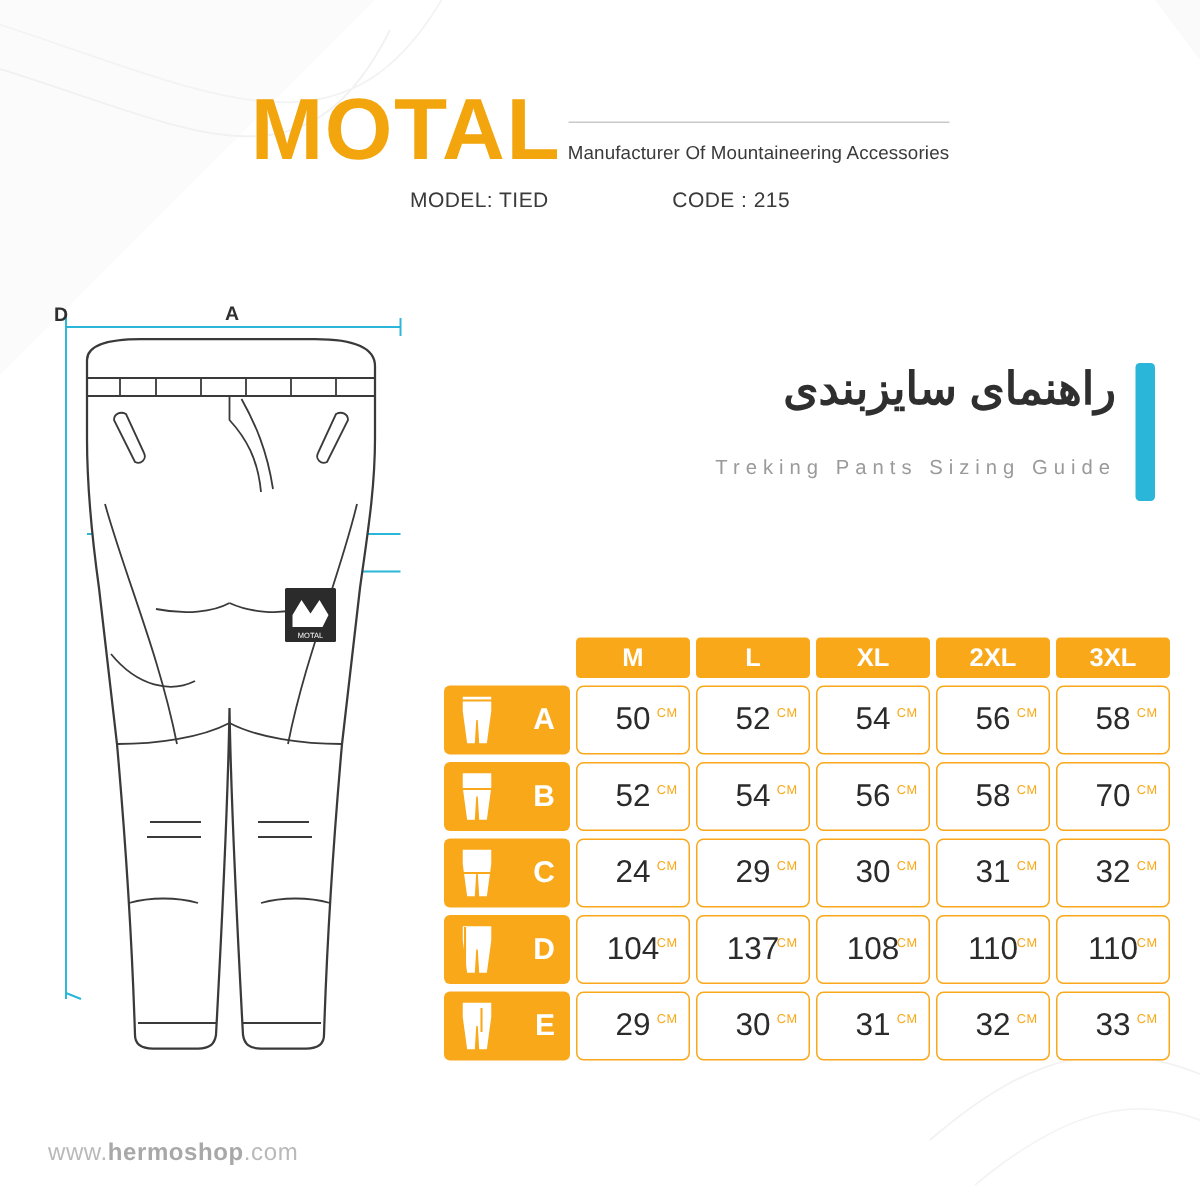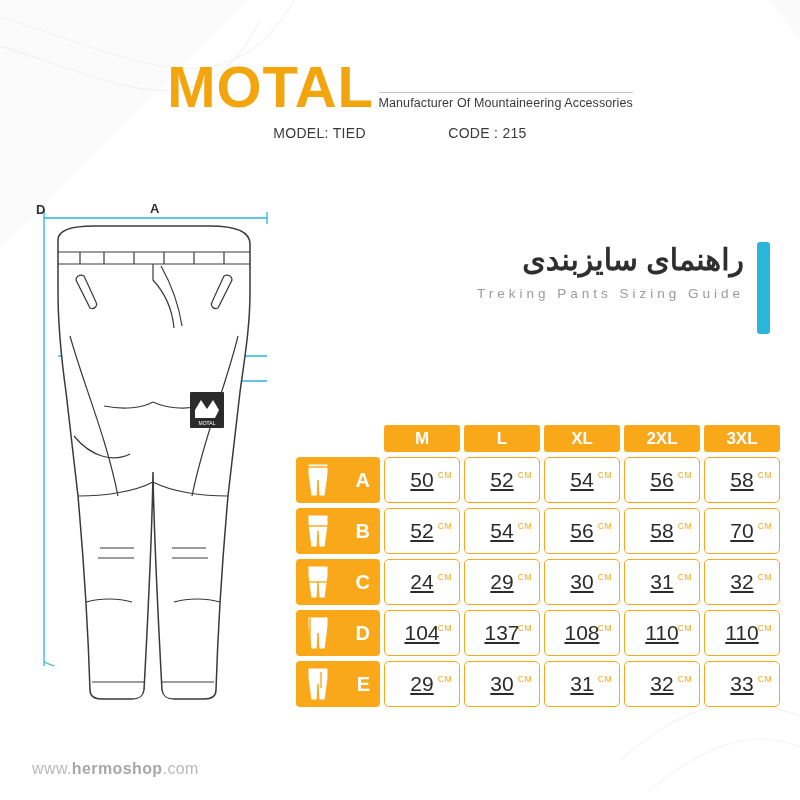--- a/index.html
+++ b/index.html
@@ -32,21 +32,21 @@
     display: inline-block;
     position: relative;
   }
   .brand-tagline {
     font-size: 12.5px;
     color: #3a3a3a;
     margin-top: 4px;
     letter-spacing: .1px;
     border-top: 1px solid #c9c9c9;
     display: inline-block;
-    padding-top: 3px;
+    padding-top: 13px;
   }
   .brand-meta {
     margin-top: 9px;
     font-size: 14px;
     color: #3a3a3a;
     letter-spacing: .3px;
   }
   .brand-meta .sp { display: inline-block; width: 74px; }
 
   
@@ -65,21 +65,21 @@
     border-radius: 3px;
   }
   .title-line {
     font-size: 30px;
     font-weight: bold;
     color: #2f2f2f;
     line-height: 1.45;
     padding-right: 26px;
   }
   .title-sub {
-    margin-top: 4px;
+    margin-top: 22px;
     padding-right: 26px;
     direction: ltr;
     text-align: right;
     font-size: 13.5px;
     letter-spacing: 4px;
     color: #9a9a9a;
   }
 
   
   .table-wrap {
@@ -131,21 +131,20 @@
     width: 30px; height: 40px;
   }
 
   .val-cell {
     border: 1.4px solid #f9a81a;
     border-radius: 5px;
     height: 44px;
     text-align: center;
     position: relative;
     background: #ffffff;
-    text-decoration: underline;
   }
   .val-cell .num {
     font-size: 21px;
     color: #2b2b2b;
     line-height: 44px;
     display: block;
   }
   .val-cell .unit {
     position: absolute;
     right: 7px; bottom: 22px;

